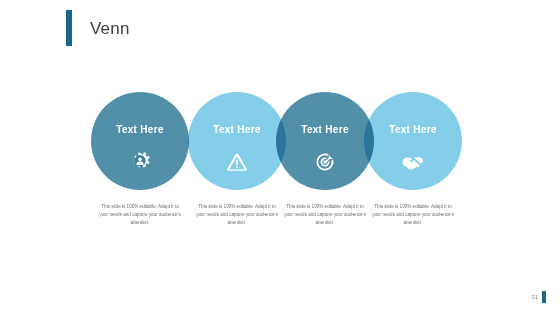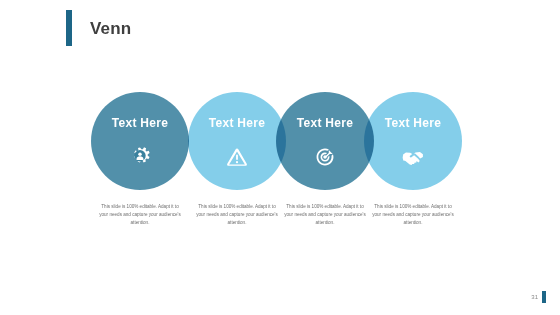--- a/index.html
+++ b/index.html
@@ -36,21 +36,21 @@
   .title-bar {
     width: 6px;
     height: 36px;
     background: #1d6687;
     flex: 0 0 auto;
   }
   .title-text {
     margin-left: 18px;
     font-size: 17px;
     color: #3f3f3f;
-    font-weight: 700;
+    font-weight: 400;
     letter-spacing: 0.2px;
     line-height: 1;
   }
 
   
   .venn {
     position: absolute;
     left: 0;
     top: 92px;
     width: 560px;
@@ -82,22 +82,22 @@
     flex-direction: column;
     align-items: center;
     pointer-events: none;
   }
   .cc-0 { left: 91px; }
   .cc-1 { left: 188px; }
   .cc-2 { left: 276px; }
   .cc-3 { left: 364px; }
 
   .circle-label {
-    margin-top: 24px;
-    font-size: 12px;
+    margin-top: 32px;
+    font-size: 10px;
     font-weight: bold;
     color: #ffffff;
     letter-spacing: 0.3px;
     white-space: nowrap;
   }
   .circle-icon {
     margin-top: 16px;
     width: 22px;
     height: 22px;
     display: block;

